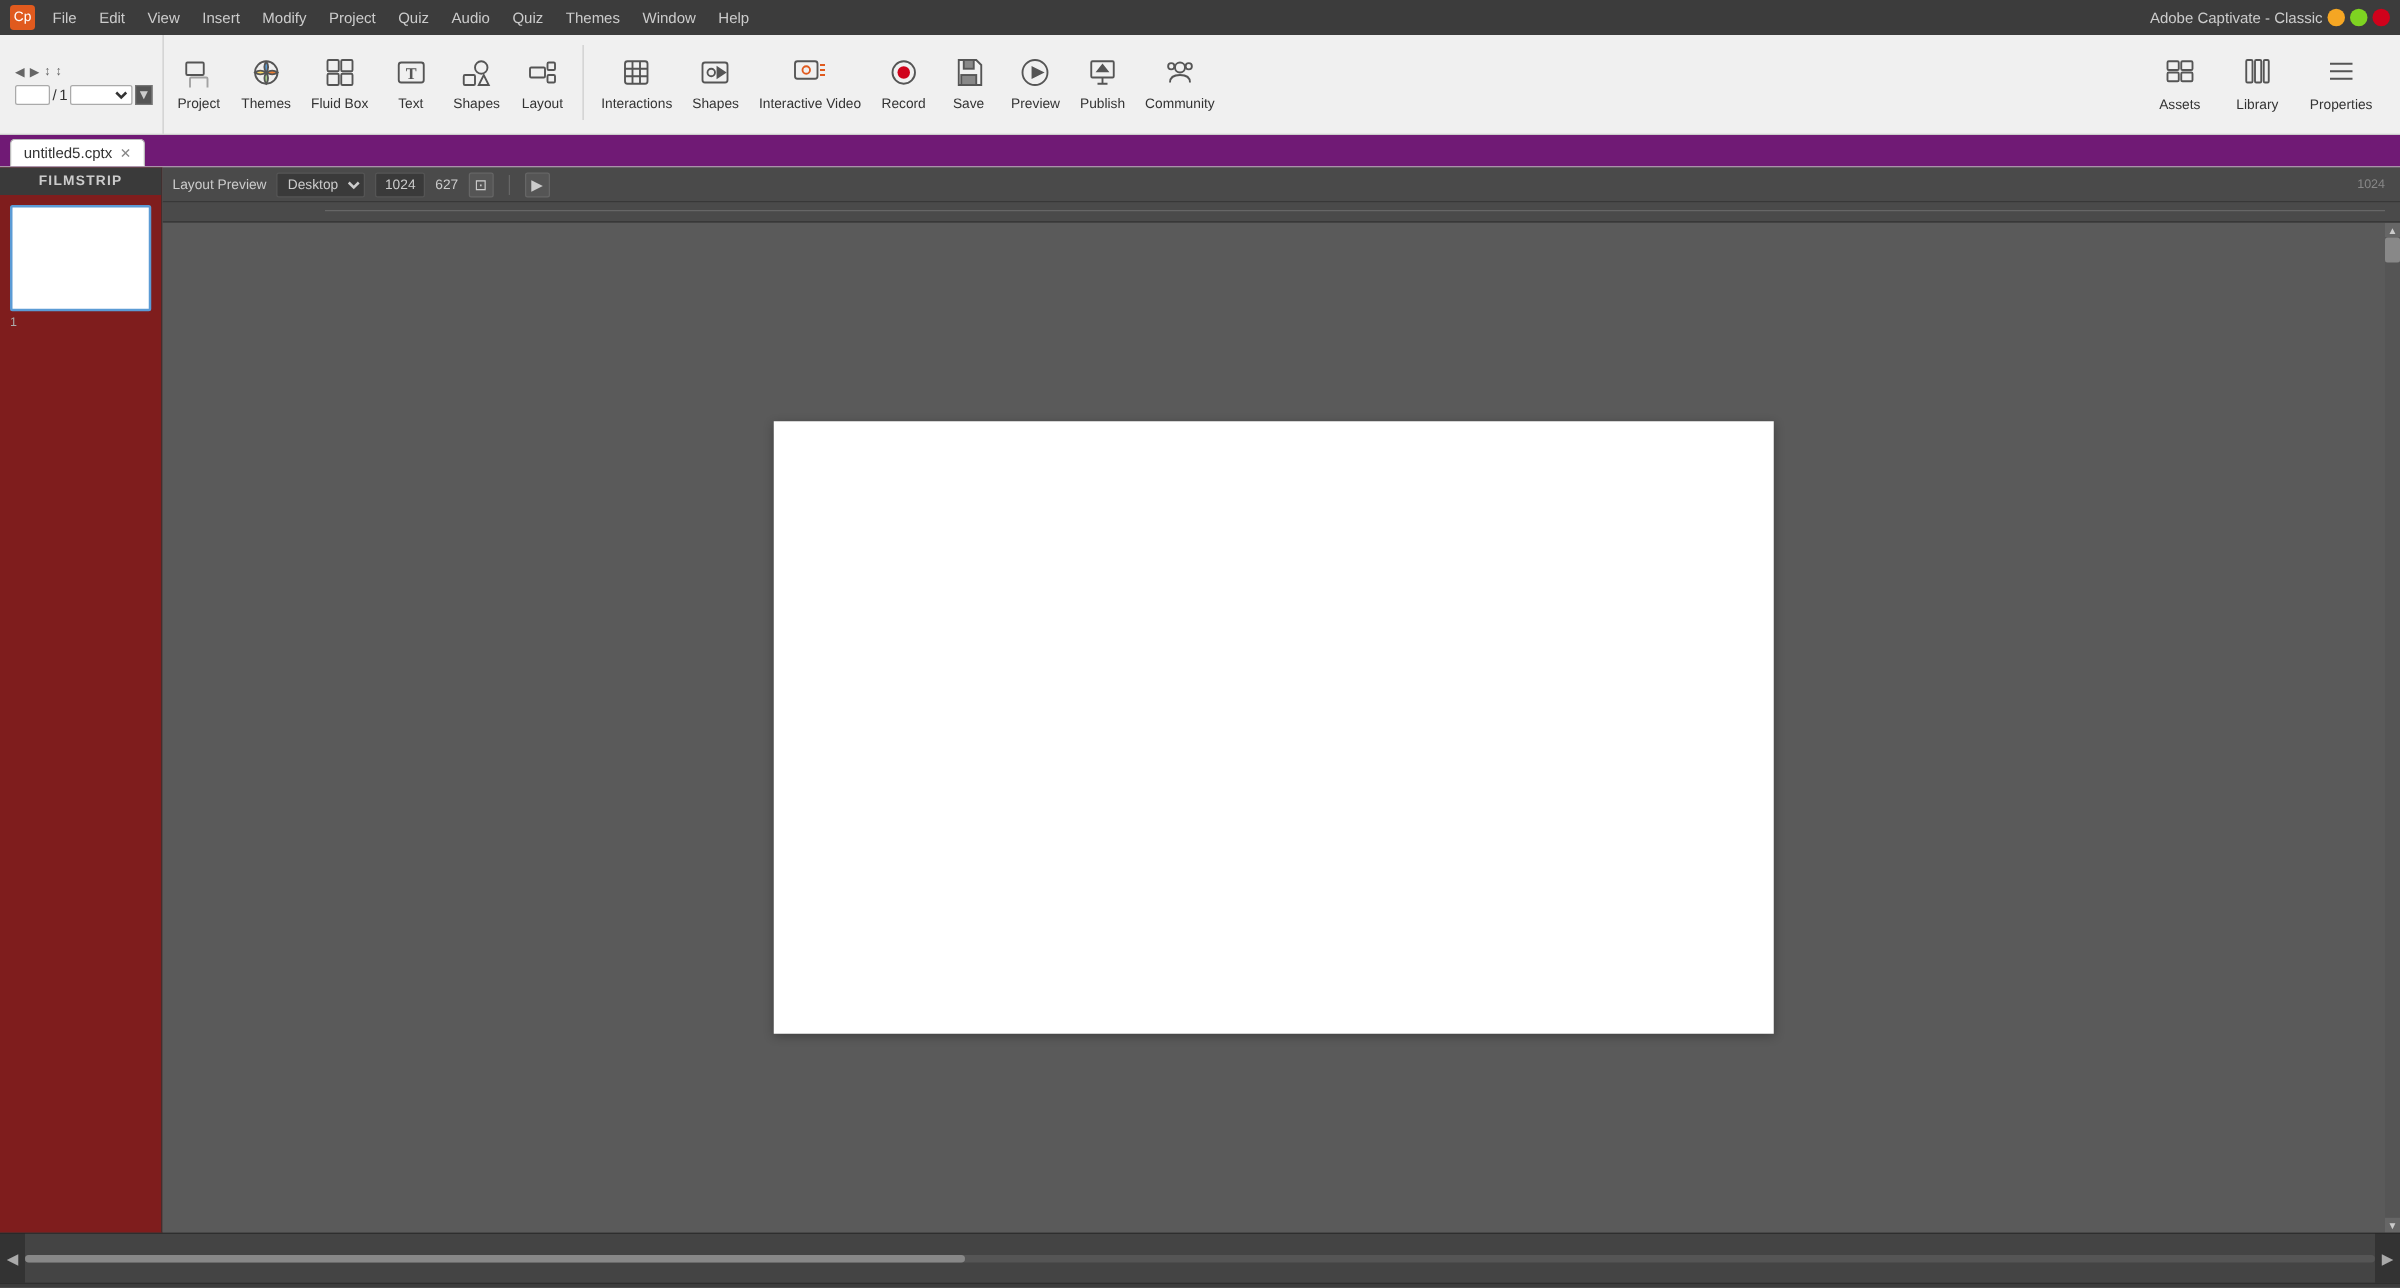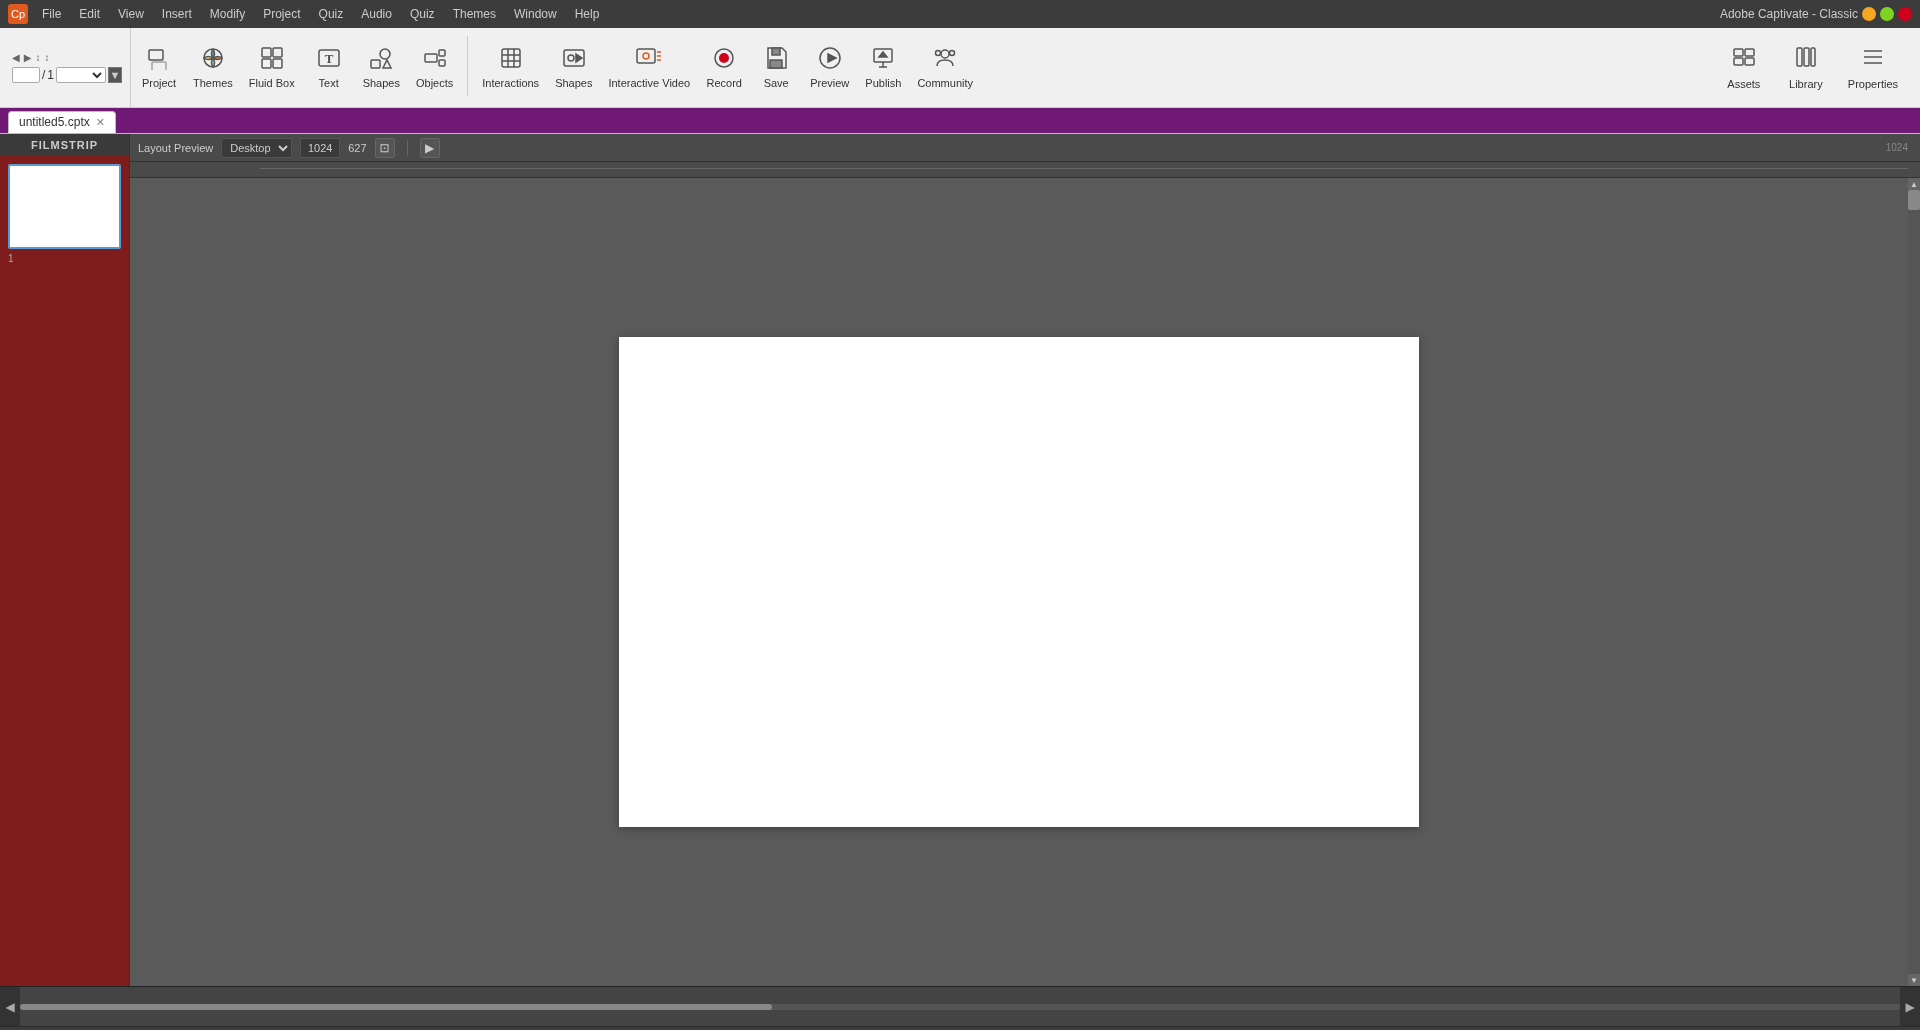--- a/index.html
+++ b/index.html
@@ -490,21 +490,21 @@
       <span class="label">Shapes</span>
     </div>
     <div class="toolbar-btn">
       <div class="icon">
         <svg width="24" height="24" viewBox="0 0 24 24" fill="none" stroke="#555" stroke-width="1.5">
           <rect x="2" y="8" width="12" height="8" rx="1"></rect>
           <rect x="16" y="4" width="6" height="6" rx="1"></rect>
           <rect x="16" y="14" width="6" height="6" rx="1"></rect>
         </svg>
       </div>
-      <span class="label">Objects</span>
+      <span class="label">Layout</span>
     </div>
   </div>
 
   <div class="toolbar-separator"></div>
 
   <div class="toolbar-group">
     <div class="toolbar-btn">
       <div class="icon">
         <svg width="24" height="24" viewBox="0 0 24 24" fill="none" stroke="#555" stroke-width="1.5">
           <rect x="3" y="3" width="18" height="18" rx="2"></rect>

